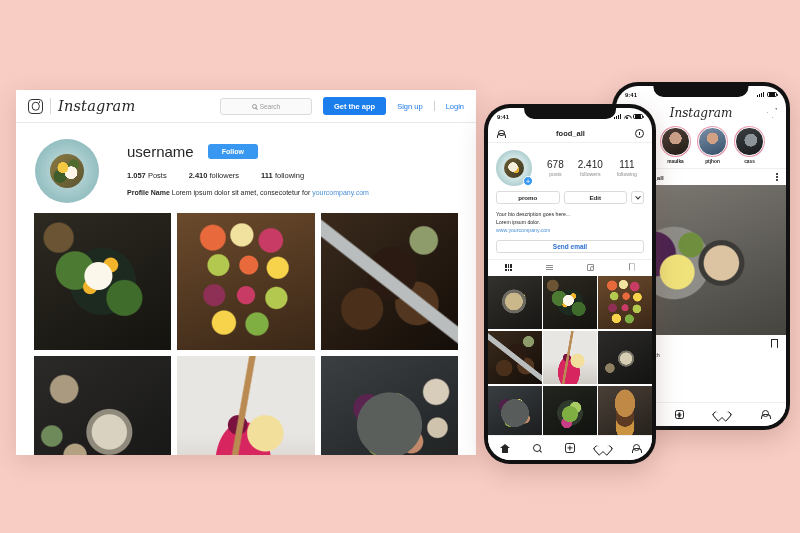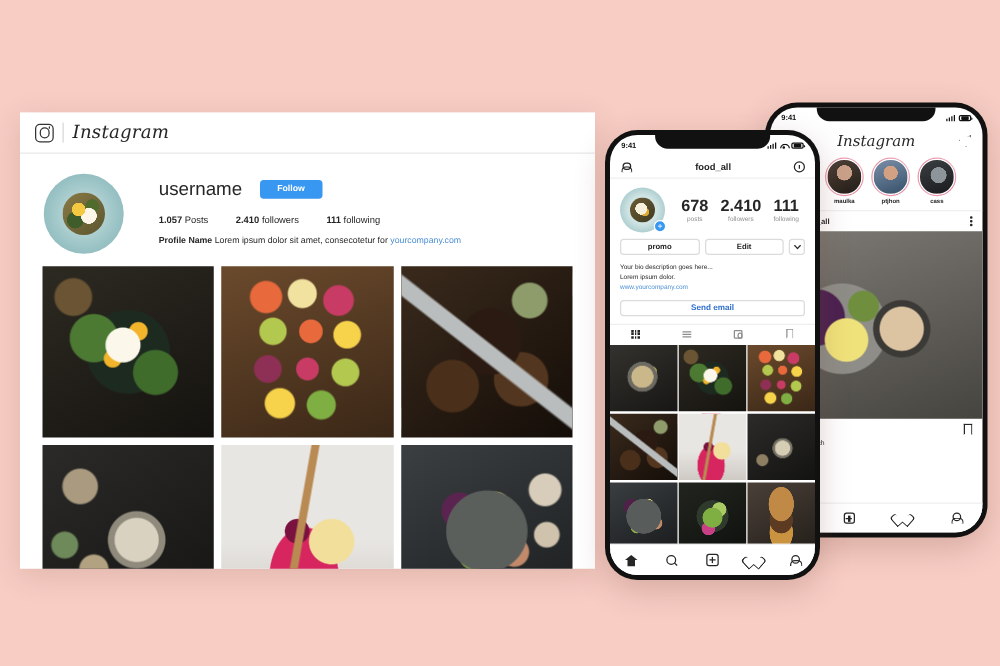--- a/index.html
+++ b/index.html
@@ -329,21 +329,21 @@
       linear-gradient(135deg,#6b5c34,#3f3a22);
   }
   .pm-plus {
     position: absolute; right: -1px; bottom: 0;
     width: 10px; height: 10px; border-radius: 50%;
     background: #3897f0; border: 1.4px solid #fff;
     color: #fff; font-size: 7px; line-height: 7px;
     display: flex; align-items: center; justify-content: center;
   }
   .pm-stats { flex: 1; display: flex; justify-content: space-around; text-align: center; }
-  .pm-stat .n { font-size: 13px; font-weight: bold; color: #262626; }
+  .pm-stat .n { font-size: 10px; font-weight: normal; color: #262626; }
   .pm-stat .l { font-size: 5.2px; color: #8e8e8e; margin-top: 1px; }
   .pm-actions { display: flex; gap: 4px; padding: 5px 8px 0 8px; align-items: center; }
   .pm-btn {
     flex: 1; height: 13px; border: 1px solid #dbdbdb; border-radius: 3px;
     font-size: 6.2px; font-weight: bold; color: #262626;
     display: flex; align-items: center; justify-content: center;
     background: #fff; cursor: pointer;
   }
   .pm-chev {
     width: 13px; height: 13px; border: 1px solid #dbdbdb; border-radius: 3px;
@@ -530,20 +530,30 @@
 
 <div class="desktop">
 
   <div class="desktop-header">
     <div class="logo-group">
       <div class="cam-icon"></div>
       <div class="logo-divider"></div>
       <div class="wordmark">Instagram</div>
     </div>
 
+    <div class="header-right">
+      <div class="search-box">
+        <span class="search-mag"></span>
+        <span class="search-ph">Search</span>
+      </div>
+      <button class="btn-app">Get the app</button>
+      <span class="link-signup">Sign up</span>
+      <span class="vline"></span>
+      <span class="link-login">Login</span>
+    </div>
   </div>
 
   <div class="profile">
     <div class="avatar-big">
       <div class="food"></div>
     </div>
     <div class="pinfo">
       <div class="prow1">
         <div class="username-t">username</div>
         <button class="btn-follow">Follow</button>

